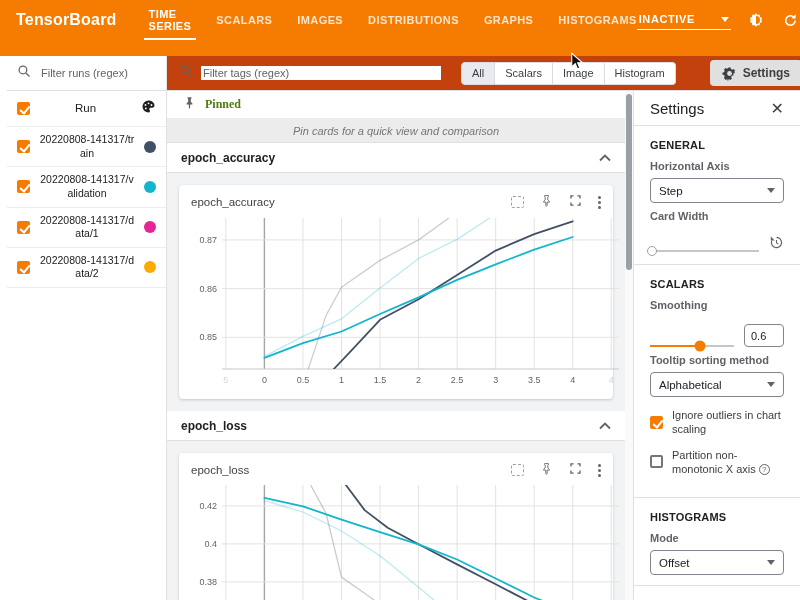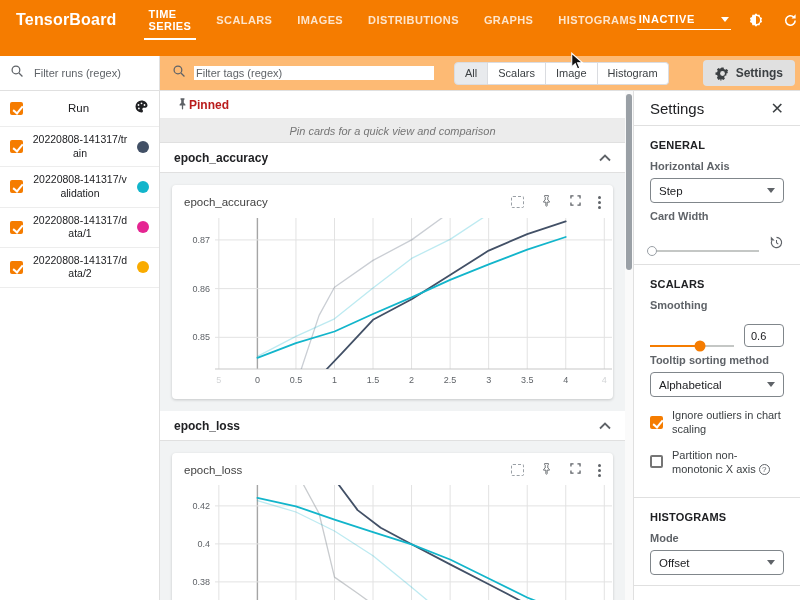--- a/index.html
+++ b/index.html
@@ -15,54 +15,54 @@
     color:rgba(255,255,255,.8); position:relative; cursor:pointer; }
   .tab.active { color:#fff; }
   .tab.active::after { content:""; position:absolute; left:-5px; right:-5px; bottom:0; height:2px; background:#fff; }
   .appbar-right { margin-left:auto; display:flex; align-items:center; gap:17px; }
   .status-select { display:flex; align-items:center; gap:26px; border-bottom:1px solid #fff; padding:3px 2px 4px 2px;
     font-size:11px; font-weight:600; letter-spacing:.6px; min-width:88px; }
   .caret-down-w { width:0; height:0; border-left:4px solid transparent; border-right:4px solid transparent; border-top:5px solid #fff; }
   .hicon { width:17px; height:17px; display:flex; align-items:center; justify-content:center; }
 
   
-  .body { flex:1; display:flex; min-height:0; }
+  .body { flex:1; display:flex; min-height:0;padding-left:7px; }
   .sidebar { flex:0 0 160px; border-right:1px solid #e0e0e0; background:#fff; display:flex; flex-direction:column; }
   .search-row { height:35px; border-bottom:1px solid #e0e0e0; display:flex; align-items:center; gap:8px; padding:0 10px; flex:0 0 35px; }
   .search-row input { border:0; outline:0; font-size:11px; color:#202124; width:100%; font-family:inherit; background:transparent; }
   .search-row input::placeholder { color:#5f6368; }
   .run-row { display:flex; align-items:center; gap:8px; padding:6px 10px; border-bottom:1px solid #ededed; }
   .run-row.header { padding:8px 10px; }
   .run-name { flex:1; font-size:10.5px; color:#202124; line-height:1.3; word-break:break-all;text-align:center; }
   .run-row.header .run-name { font-size:11.5px; }
   .run-dot { width:12px; height:12px; border-radius:50%; flex:0 0 12px; }
 
   .cb { width:13px; height:13px; border:2px solid #757575; border-radius:2px; flex:0 0 13px; position:relative; background:#fff; }
   .cb.checked { background:#f57c00; border-color:#f57c00; }
   .cb.checked::after { content:""; position:absolute; left:3px; top:0; width:4px; height:8px;
     border:solid #fff; border-width:0 2px 2px 0; transform:rotate(40deg); }
 
   .right { flex:1; display:flex; flex-direction:column; min-width:0; }
-  .toolbar { flex:0 0 35px; border-bottom:1px solid #e0e0e0; background:#fdba74; display:flex; align-items:center; padding:0 10px 0 12px;gap:20px; }
+  .toolbar { flex:0 0 35px; border-bottom:1px solid #e0e0e0; background:#c2410c; display:flex; align-items:center; padding:0 10px 0 12px;gap:20px; }
   .toolbar .search-wrap { display:flex; align-items:center; gap:8px; flex:1; }
   .toolbar input { border:0; outline:0; font-size:11px; color:#202124; width:240px; font-family:inherit; }
   .toolbar input::placeholder { color:#5f6368; }
   .chips { display:flex; }
   .chip { height:23px; display:flex; align-items:center; padding:0 10px; border:1px solid #dadce0; border-left-width:0;
     background:#fff; font-size:11px; color:#3c4043; cursor:pointer; }
   .chip:first-child { border-left-width:1px; border-radius:4px 0 0 4px; }
   .chip:last-child { border-radius:0 4px 4px 0; }
   .chip.active { background:#e8eaed; }
   .settings-btn { margin-left:14px; height:26px; background:#e0e0e0; border-radius:4px; display:flex; align-items:center;
     gap:6px; padding:0 12px; font-size:12px; font-weight:600; color:#3c4043; cursor:pointer; }
 
   .content-row { flex:1; display:flex; min-height:0; }
   main { flex:1; background:#f1f3f4; display:flex; flex-direction:column; min-width:0; overflow:hidden; position:relative; }
-  .pin-row { flex:0 0 28px; background:#fff; border-bottom:1px solid #ebebeb; display:flex; align-items:center; 
-    padding:0 16px; font-size:12px; font-weight:700; color:#b91c1c; }
+  .pin-row { flex:0 0 28px; background:#fff; border-bottom:1px solid #ebebeb; display:flex; align-items:center; gap:9px;
+    padding:0 16px; font-size:12px; font-weight:700; color:#4d7c0f;font-family:Liberation Serif, serif; }
   .empty-strip { flex:0 0 24px; background:#ececec; border-bottom:1px solid #e0e0e0; display:flex; align-items:center;
     justify-content:center; font-style:italic; font-size:11px; color:#757575; }
   .sec-header { flex:0 0 30px; background:#fff; border-bottom:1px solid #e0e0e0; display:flex; align-items:center;
     justify-content:space-between; padding:0 14px; font-size:12px; font-weight:700; color:#202124; cursor:pointer; }
   .sec-header + .card-zone { border-top:0; }
   .card-zone { padding:12px; }
   .card-zone.grow { flex:1; overflow:hidden; }
   .card { background:#fff; border-radius:4px; box-shadow:0 1px 3px rgba(0,0,0,.18); padding:2px 0 4px; }
   .card-head { display:flex; align-items:center; padding:6px 12px 2px; }
   .card-title { font-size:11.5px; color:#424242; }

